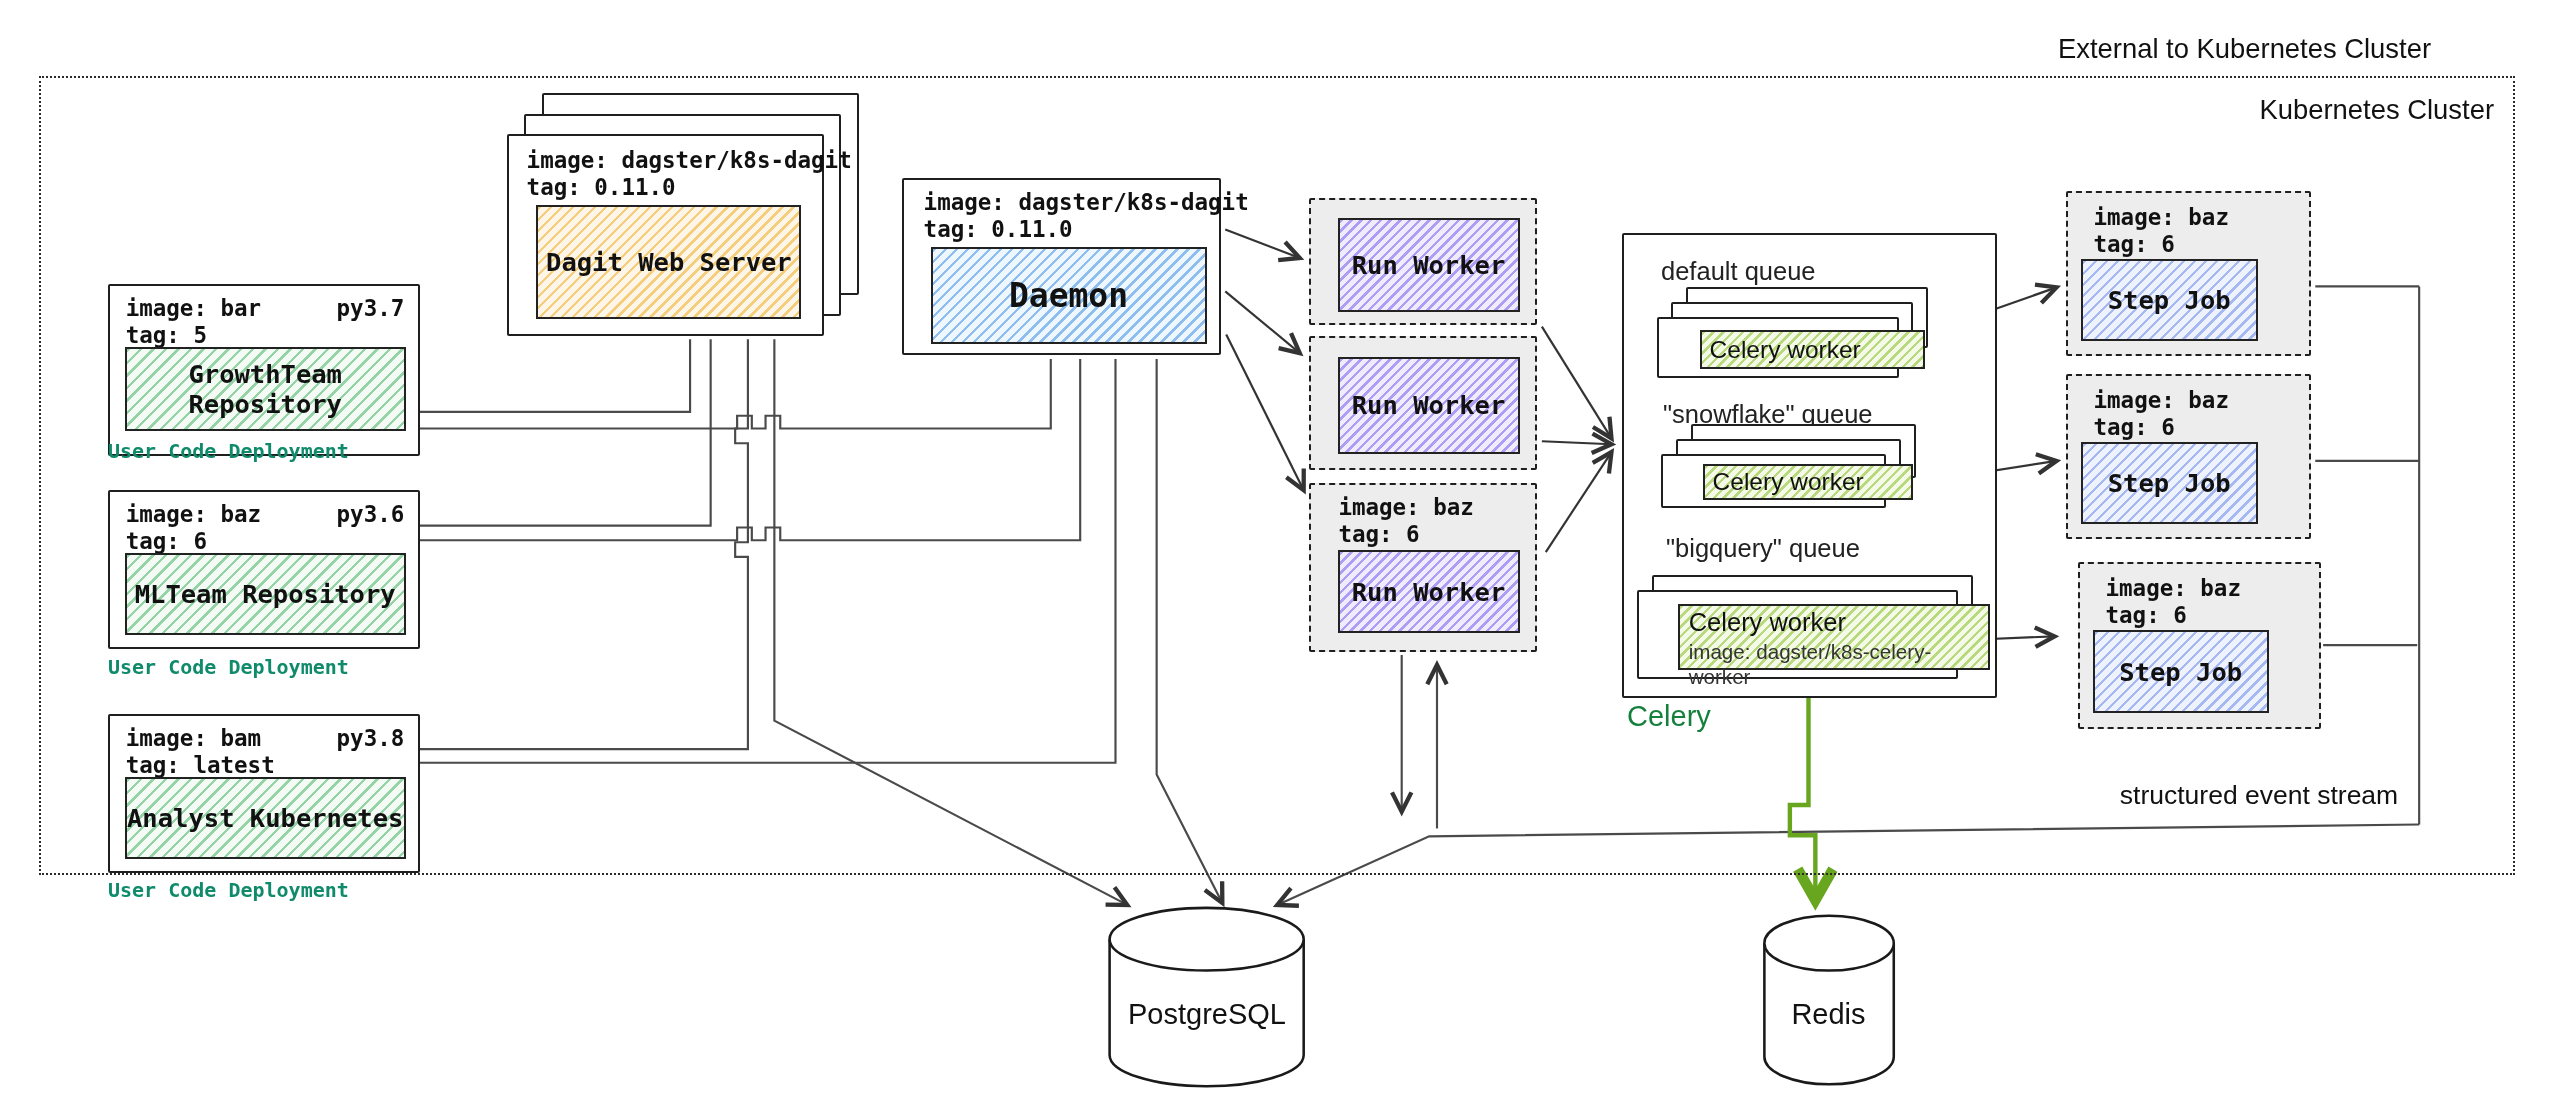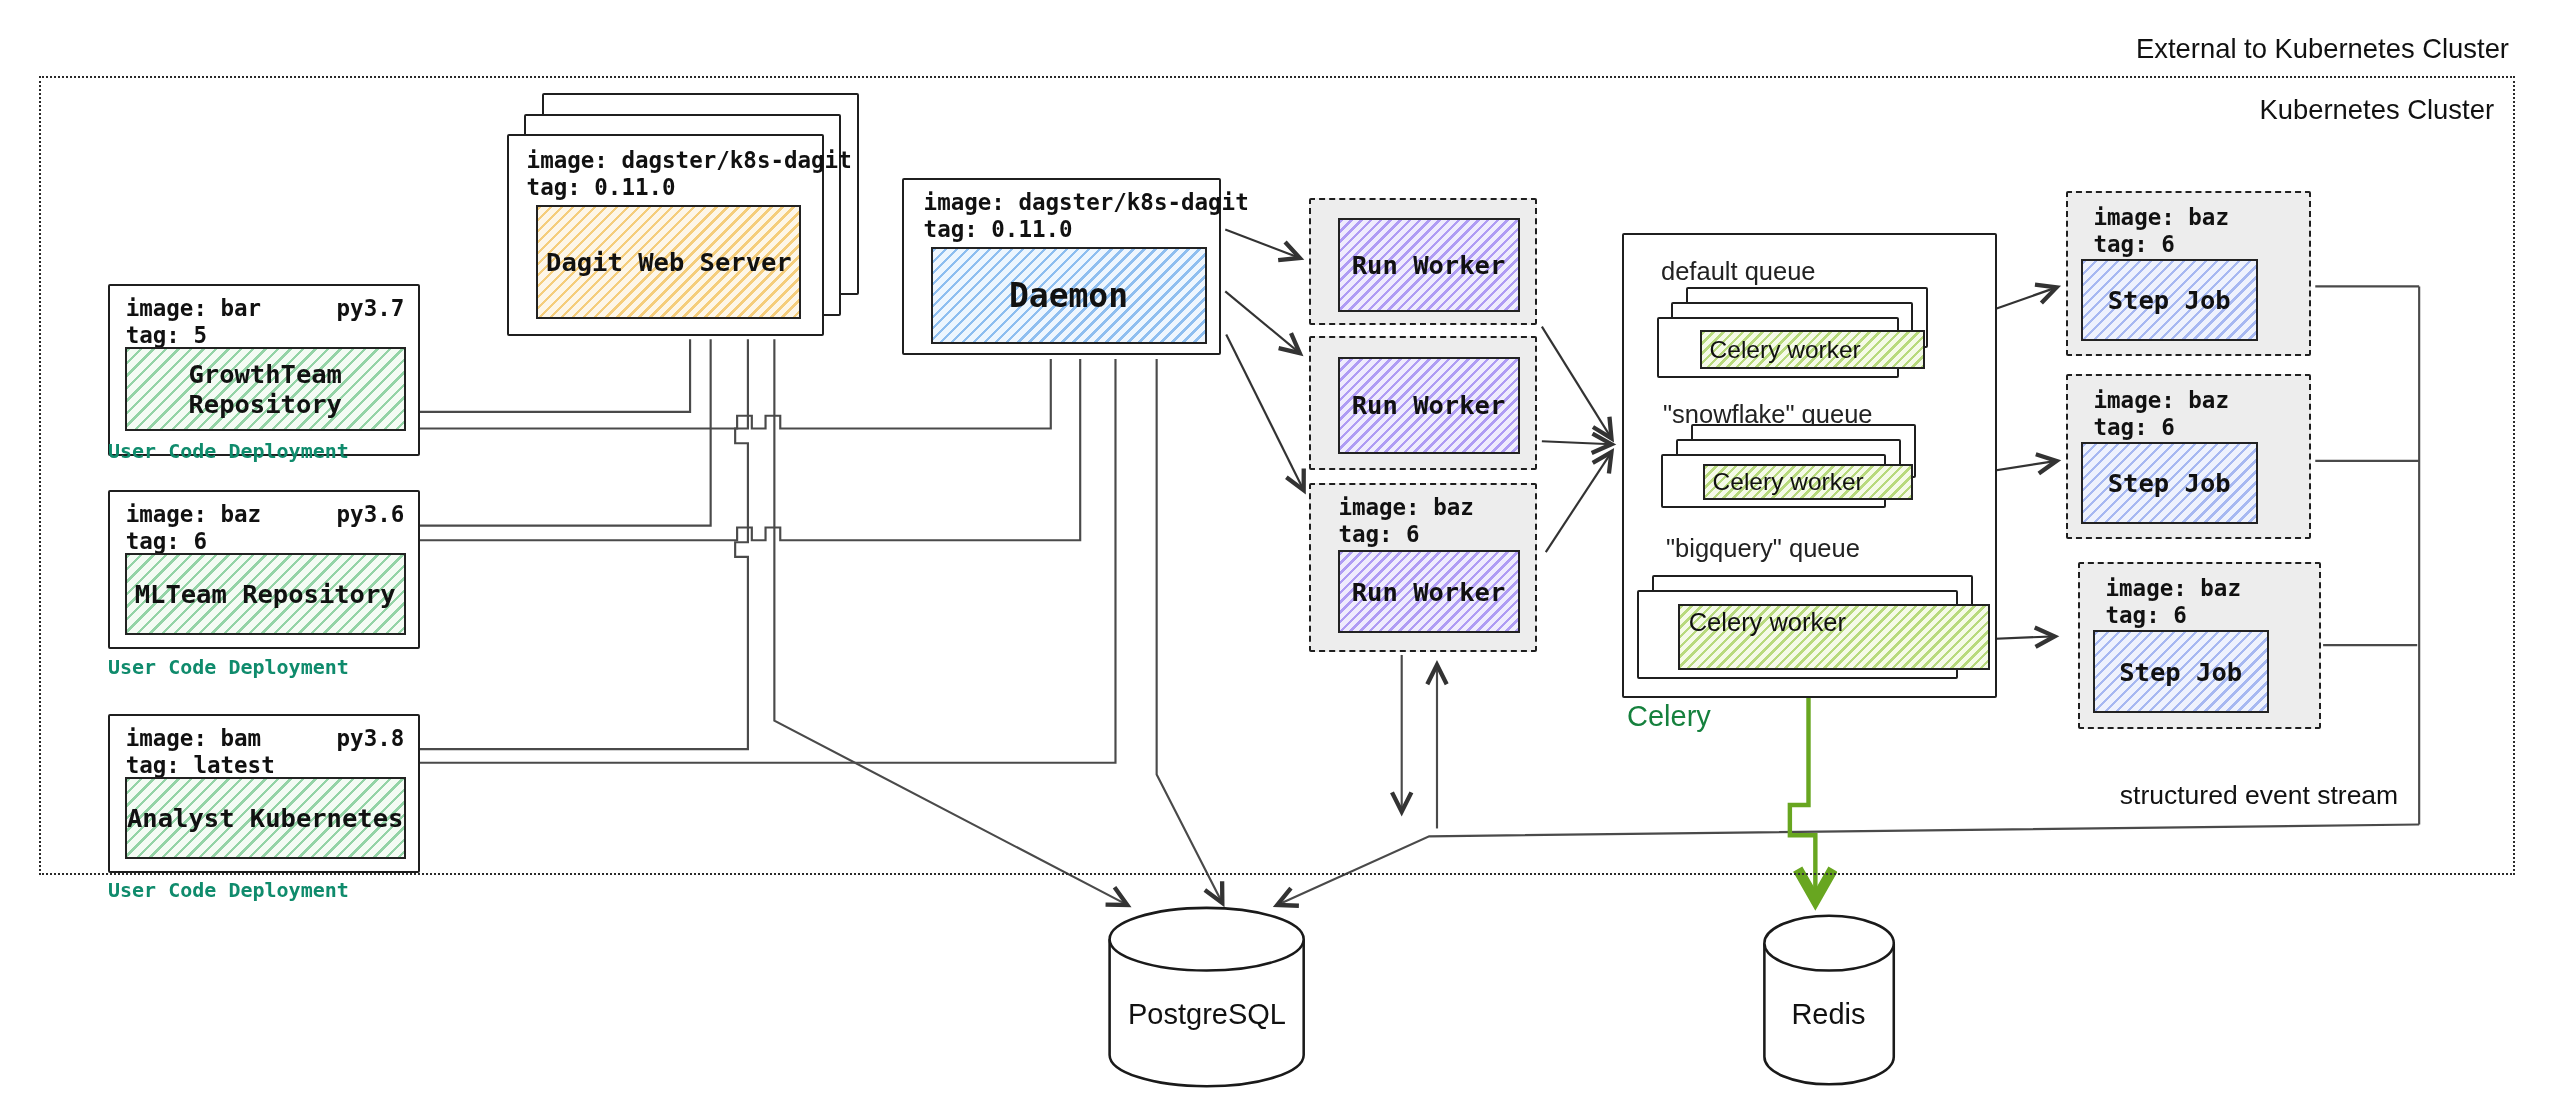--- a/index.html
+++ b/index.html
@@ -75,21 +75,21 @@
     <path d="M1132,958 L1132,1076 A99,32 0 0 0 1330,1076 L1330,958"></path>
     <ellipse cx="1231" cy="958" rx="99" ry="32"></ellipse>
   </g>
   <g stroke="#1a1a1a" stroke-width="2.6" fill="#fff">
     <path d="M1800,962 L1800,1078 A66,28 0 0 0 1932,1078 L1932,962"></path>
     <ellipse cx="1866" cy="962" rx="66" ry="28"></ellipse>
   </g>
 </svg>
 
 <div class="cluster-border"></div>
-<div class="abs sans" style="left:2058px;top:33px;width:451px;text-align:right;font-size:27.4px;z-index:2">External to Kubernetes Cluster</div>
+<div class="abs sans" style="left:2058px;top:33px;width:451px;font-size:27.4px;z-index:2">External to Kubernetes Cluster</div>
 <div class="abs sans" style="left:2058px;top:94px;width:436px;text-align:right;font-size:27.4px;z-index:2">Kubernetes Cluster</div>
 
 <div class="box" style="left:108px;top:284px;width:312px;height:172px;z-index:1">
   <div class="abs codeline mono" style="left:15.7px;top:7.8px">image: bar</div>
   <div class="abs codeline mono" style="right:13.7px;top:7.8px">py3.7</div>
   <div class="abs codeline mono" style="left:15.7px;top:35px">tag: 5</div>
   <div class="abs hatch-green innerlab mono" style="left:14.7px;top:61px;width:277px;height:80px;font-size:25.5px;font-weight:700">
     <span>GrowthTeam Repository</span>
   </div>
 </div>
@@ -166,20 +166,21 @@
 <div class="box" style="left:1661px;top:454px;width:225px;height:54px;z-index:3">
   <div class="abs hatch-celery sans" style="left:7.8px;top:7.8px;width:198px;height:32px;font-size:24.5px;line-height:32px;padding-left:7.8px">
     <span>Celery worker</span>
   </div>
 </div>
 <div class="abs qlabel sans" style="left:1666px;top:534px;z-index:2">"bigquery" queue</div>
 <div class="box" style="left:1652px;top:575px;width:321px;height:89px;z-index:2"></div>
 <div class="box" style="left:1637px;top:590px;width:321px;height:89px;z-index:3">
   <div class="abs hatch-celery sans" style="left:6.9px;top:11.8px;width:299px;height:62px;padding-left:8.8px">
     <div style="font-size:25.5px;line-height:33px">Celery worker</div>
+    <div style="font-size:20.6px;line-height:25.5px;color:#333">image: dagster/k8s-celery-worker</div>
   </div>
 </div>
 <div class="abs sans" style="left:1627px;top:700px;font-size:29px;color:#15803d;z-index:2">Celery</div>
 
 <div class="dashedbox" style="left:2066px;top:191px;width:245px;height:165px;z-index:1">
   <div class="abs codeline mono" style="left:25.5px;top:9.8px">image: baz</div>
   <div class="abs codeline mono" style="left:25.5px;top:37px">tag: 6</div>
   <div class="abs hatch-stepblue innerlab mono" style="left:12.7px;top:66px;width:173px;height:78px;font-size:25.5px;font-weight:700">
     <span>Step Job</span>
   </div>

